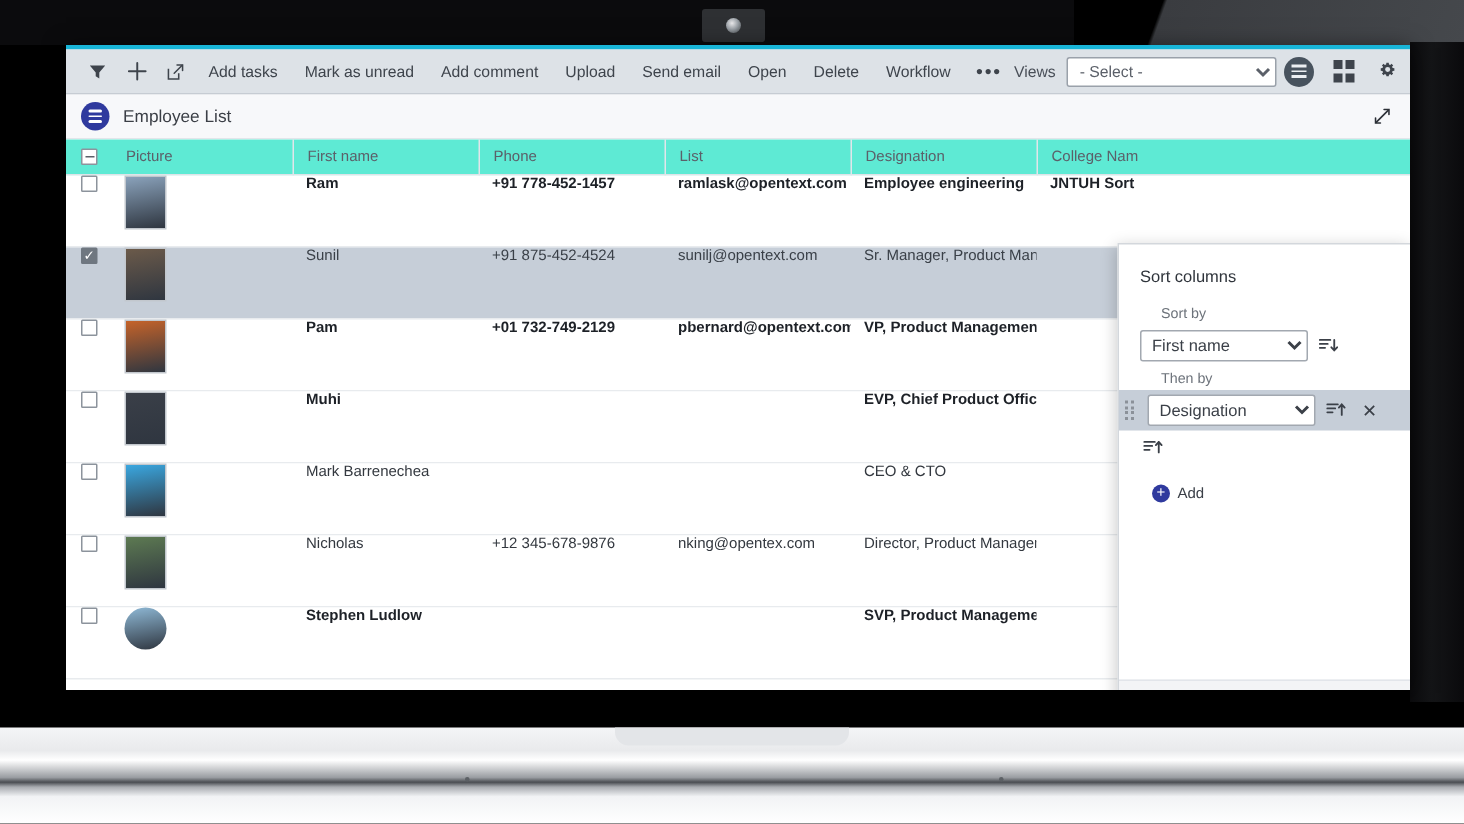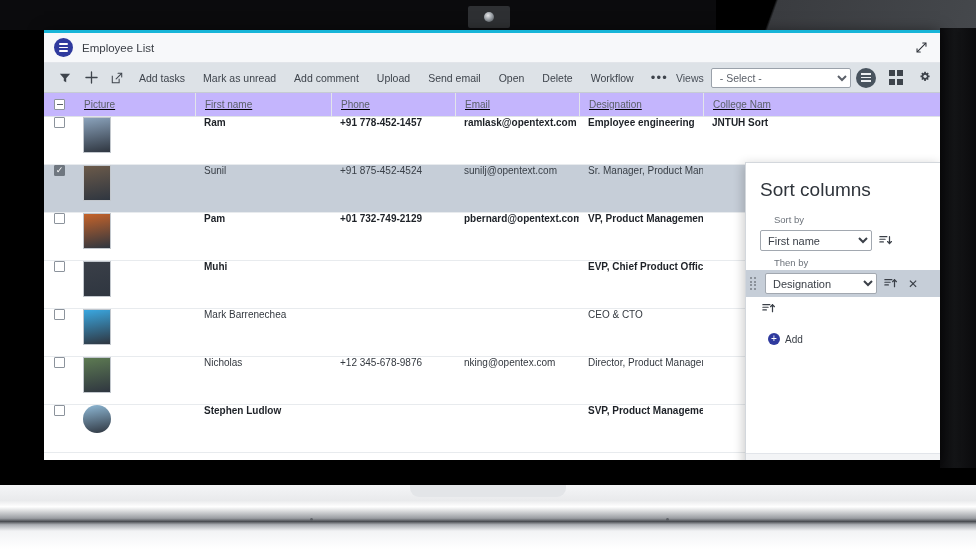--- a/index.html
+++ b/index.html
@@ -111,27 +111,27 @@
                     grid-template-rows: 6px 6px; gap: 2.5px; }
   #icon-grid-view i { background: #3e444c; display: block; }
 
   
   #table-wrap { position: relative; height: 367px; background: #fff; }
   .row {
     display: flex; align-items: flex-start; height: 48px;
     border-bottom: 1px solid #e8ebee; background: #fff;
   }
   #table-head {
-    height: 24px; background: #c4b5fd; border-bottom: 1px solid #dfe3e8;
-    display: flex; align-items: center; text-decoration: underline;
+    height: 24px; background: #5eead4; border-bottom: 1px solid #dfe3e8;
+    display: flex; align-items: center;
   }
   .col-check { width: 31px; flex: none; display: flex; justify-content: center; }
   .col-pic   { width: 120px; flex: none; padding-left: 8px; }
   .col-first { width: 124px; flex: none; }
-  .col-phone { width: 124px; flex: none; margin-left: 12px; }
+  .col-phone { width: 124px; flex: none; }
   .col-email { width: 124px; flex: none; }
   .col-desig { width: 124px; flex: none; }
   .col-college { width: 120px; flex: none; }
 
   #table-head .hcell {
     font-size: 10px; color: #5b6069; height: 24px; line-height: 24px;
     border-left: 1px solid #e2e5ea; padding-left: 9px; overflow: hidden;
     white-space: nowrap;
   }
   #table-head .col-pic { border-left: none; }
@@ -158,21 +158,21 @@
   }
   .avatar.round { width: 28px; height: 28px; border-radius: 50%; border: none; }
 
   
   #sort-popup {
     position: absolute; right: -1px; top: 69px;
     width: 196px; height: 338px; background: #fff;
     border: 1px solid #d3d7dc; box-shadow: -2px 2px 10px rgba(0,0,0,.2);
     display: flex; flex-direction: column; z-index: 10;
   }
-  #sort-title { font-size: 19px; color: #2f343b; padding: 16px 14px 10px 14px; }
+  #sort-title { font-size: 11px; color: #2f343b; padding: 16px 14px 10px 14px; }
   #sort-body { flex: 1; padding: 0 0 0 0; }
   .sort-label { font-size: 9.5px; color: #6d737b; padding: 3px 14px 2px 28px; }
   .sort-row { display: flex; align-items: center; padding: 3px 6px 3px 14px; gap: 5px; }
   .sort-row.active { background: #c6ced8; padding-left: 4px; }
   .drag-handle {
     width: 10px; display: grid; grid-template-columns: 2px 2px;
     grid-template-rows: repeat(4, 2px); gap: 1.5px 2px; flex: none; cursor: grab;
   }
   .drag-handle i { background: #8b9199; display: block; }
   .sort-select {
@@ -211,36 +211,20 @@
 
   <div id="laptop-base">
     <div id="laptop-notch"></div>
     <div class="base-dot" style="left:310px"></div>
     <div class="base-dot" style="left:666px"></div>
   </div>
 
   <div id="app-window">
     <div id="accent-bar"></div>
 
-    <div id="app-header">
-      <div id="app-logo">
-        <i></i>
-          <i></i>
-          <i></i>
-      </div>
-      <div id="app-title">Employee List</div>
-      <div id="expand-icon">
-        <svg width="13" height="13" viewBox="0 0 16 16">
-          <path d="M9.5 2.5h4v4" stroke="#2b2f36" stroke-width="1.3" fill="none" stroke-linecap="round"></path>
-          <path d="M6.5 13.5h-4v-4" stroke="#2b2f36" stroke-width="1.3" fill="none" stroke-linecap="round"></path>
-          <path d="M13 3L3 13" stroke="#2b2f36" stroke-width="1.3" stroke-linecap="round"></path>
-        </svg>
-      </div>
-    </div>
-
     <div id="toolbar">
       <div class="tb-icon">
         <svg width="12" height="12" viewBox="0 0 14 14">
           <path d="M1 2h12l-4.6 5.4V12L5.6 10.4V7.4z" fill="#3e444c"></path>
         </svg>
       </div>
       <div class="tb-icon">
         <svg width="13" height="13" viewBox="0 0 14 14">
           <path d="M7 1v12M1 7h12" stroke="#3e444c" stroke-width="1.4" stroke-linecap="round"></path>
         </svg>
@@ -285,29 +269,45 @@
         </div>
         <div class="view-icon">
           <svg width="14" height="14" viewBox="0 0 16 16">
             <path d="M8 2.2l1 .5.9-.9 1.3 1.3-.9.9.5 1 1.3.2v1.8l-1.3.2-.5 1 .9.9-1.3 1.3-.9-.9-1 .5-.2 1.3H6l-.2-1.3-1-.5-.9.9L2.6 9.1l.9-.9-.5-1L1.7 7V5.2L3 5l.5-1-.9-.9L3.9 1.8l.9.9 1-.5.2-1.3h1.8z" fill="#3e444c"></path>
             <circle cx="7" cy="6.1" r="1.9" fill="#dde2e7"></circle>
           </svg>
         </div>
       </div>
     </div>
 
+    <div id="app-header">
+      <div id="app-logo">
+        <i></i>
+          <i></i>
+          <i></i>
+      </div>
+      <div id="app-title">Employee List</div>
+      <div id="expand-icon">
+        <svg width="13" height="13" viewBox="0 0 16 16">
+          <path d="M9.5 2.5h4v4" stroke="#2b2f36" stroke-width="1.3" fill="none" stroke-linecap="round"></path>
+          <path d="M6.5 13.5h-4v-4" stroke="#2b2f36" stroke-width="1.3" fill="none" stroke-linecap="round"></path>
+          <path d="M13 3L3 13" stroke="#2b2f36" stroke-width="1.3" stroke-linecap="round"></path>
+        </svg>
+      </div>
+    </div>
+
     <div id="table-wrap">
       <div id="table-head">
         <div class="col-check">
           <span class="cb indet"></span>
         </div>
         <div class="hcell col-pic">Picture</div>
         <div class="hcell col-first">First name</div>
         <div class="hcell col-phone">Phone</div>
-        <div class="hcell col-email">Email</div>
+        <div class="hcell col-email">List</div>
         <div class="hcell col-desig">Designation</div>
         <div class="hcell col-college">College Nam</div>
       </div>
 
       <div id="table-body">
           <div class="row unread">
             <div class="col-check">
               <span class="cb"></span>
             </div>
             <div class="col-pic">

